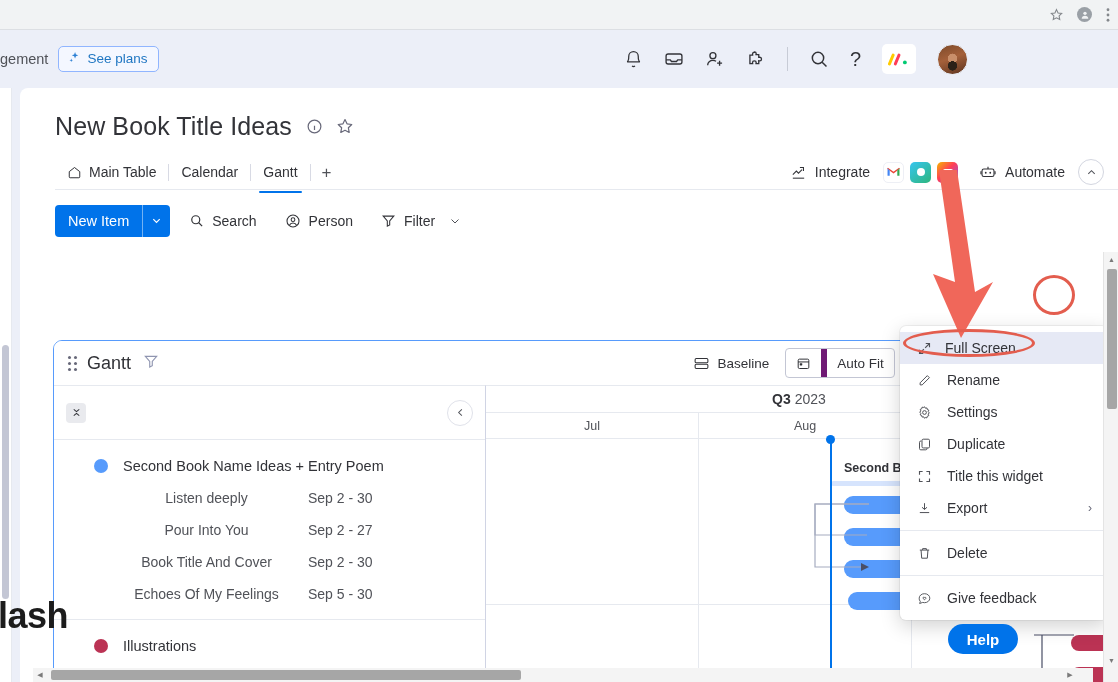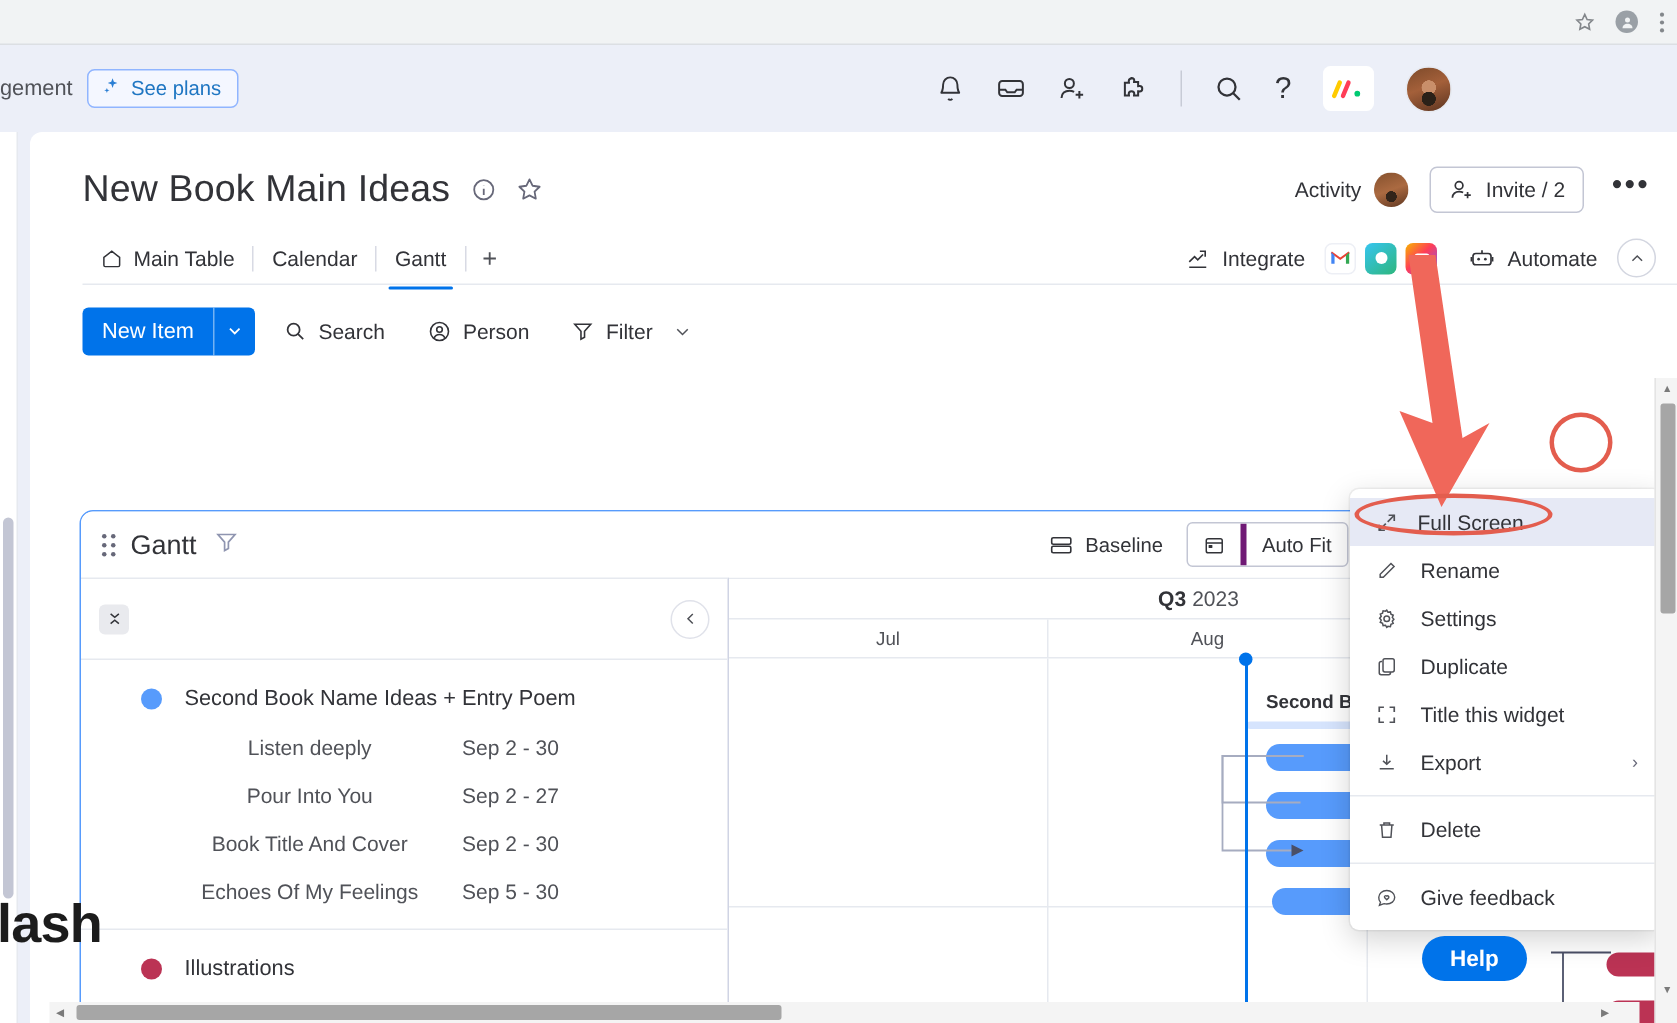--- a/index.html
+++ b/index.html
@@ -161,21 +161,21 @@
   }
   .drag-dots { display: grid; grid-template-columns: 3px 3px; gap: 3px; margin-right: 10px; }
   .drag-dots i { width: 3px; height: 3px; background: #676879; border-radius: 50%; display: block; }
   .widget-title { font-size: 18px; color: #323338; margin-right: 12px; }
   .widget-head-right { margin-left: auto; display: flex; align-items: center; gap: 10px; }
   .wh-btn { display: flex; align-items: center; gap: 8px; font-size: 13.5px; color: #323338; padding: 0 6px; height: 30px; }
   .wh-group {
     display: flex; align-items: stretch; border: 1px solid #c3c6d4; border-radius: 4px; height: 30px; overflow: hidden;
   }
   .wh-group > div { display: flex; align-items: center; gap: 7px; padding: 0 10px; font-size: 13.5px; color: #323338; }
-  .wh-group > div + div { border-left: 4px solid #701a75; }
+  .wh-group > div + div { border-left: 6px solid #701a75; }
   .more-btn {
     width: 29px; height: 29px; border-radius: 50%; background: #cce5ff;
     display: flex; align-items: center; justify-content: center; color: #1f2b45;
     font-size: 16px; letter-spacing: 1px; line-height: 0.6; padding-bottom: 5px;
   }
 
   
   .gantt-body { position: absolute; left: 0; top: 44px; right: 0; bottom: 0; }
   .gcol-left {
     position: absolute; left: 0; top: 0; width: 432px; bottom: 0;
@@ -364,47 +364,32 @@
   </div>
 
   <div class="left-strip">
     <div class="strip-inner"></div>
     <div class="strip-scroll"></div>
   </div>
 
   <div class="board">
 
     <div class="board-title-row">
-      <span class="board-title">New Book Main Ideas</span>
+      <span class="board-title">New Book Title Ideas</span>
       <span class="title-icon">
         <svg width="17" height="17" viewBox="0 0 24 24" fill="none" stroke="#676879" stroke-width="1.7">
             <circle cx="12" cy="12" r="9"></circle>
             <path d="M12 11v6M12 7.6v.2"></path>
           </svg>
       </span>
       <span class="star-icon">
         <svg width="18" height="18" viewBox="0 0 24 24" fill="none" stroke="#676879" stroke-width="1.6" stroke-linejoin="round">
             <polygon points="12,3.4 14.7,9.1 21,10 16.5,14.4 17.6,20.6 12,17.7 6.4,20.6 7.5,14.4 3,10 9.3,9.1"></polygon>
           </svg>
       </span>
-      <div class="board-title-right">
-        <span class="activity-wrap">
-          <span class="activity-label">Activity</span>
-          <span class="avatar-sm"></span>
-        </span>
-        <span class="invite-btn">
-          <svg width="17" height="17" viewBox="0 0 24 24" fill="none" stroke="#323338" stroke-width="1.6">
-              <circle cx="9.5" cy="8" r="3.6"></circle>
-              <path d="M3.2 19.5c0-3.5 2.8-5.8 6.3-5.8 1.4 0 2.7.4 3.8 1"></path>
-              <path d="M17.5 14v6M14.5 17h6"></path>
-            </svg>
-          <span>Invite / 2</span>
-        </span>
-        <span class="dots-btn">•••</span>
-      </div>
     </div>
 
     <div class="tabs-row">
       <span class="tab">
         <svg width="15" height="15" viewBox="0 0 24 24" fill="none" stroke="#323338" stroke-width="1.6">
             <path d="M3.6 10.6L12 4l8.4 6.6V19a1.4 1.4 0 01-1.4 1.4H5a1.4 1.4 0 01-1.4-1.4z"></path>
           </svg>
         <span>Main Table</span>
       </span>
       <span class="tab-sep"></span>

